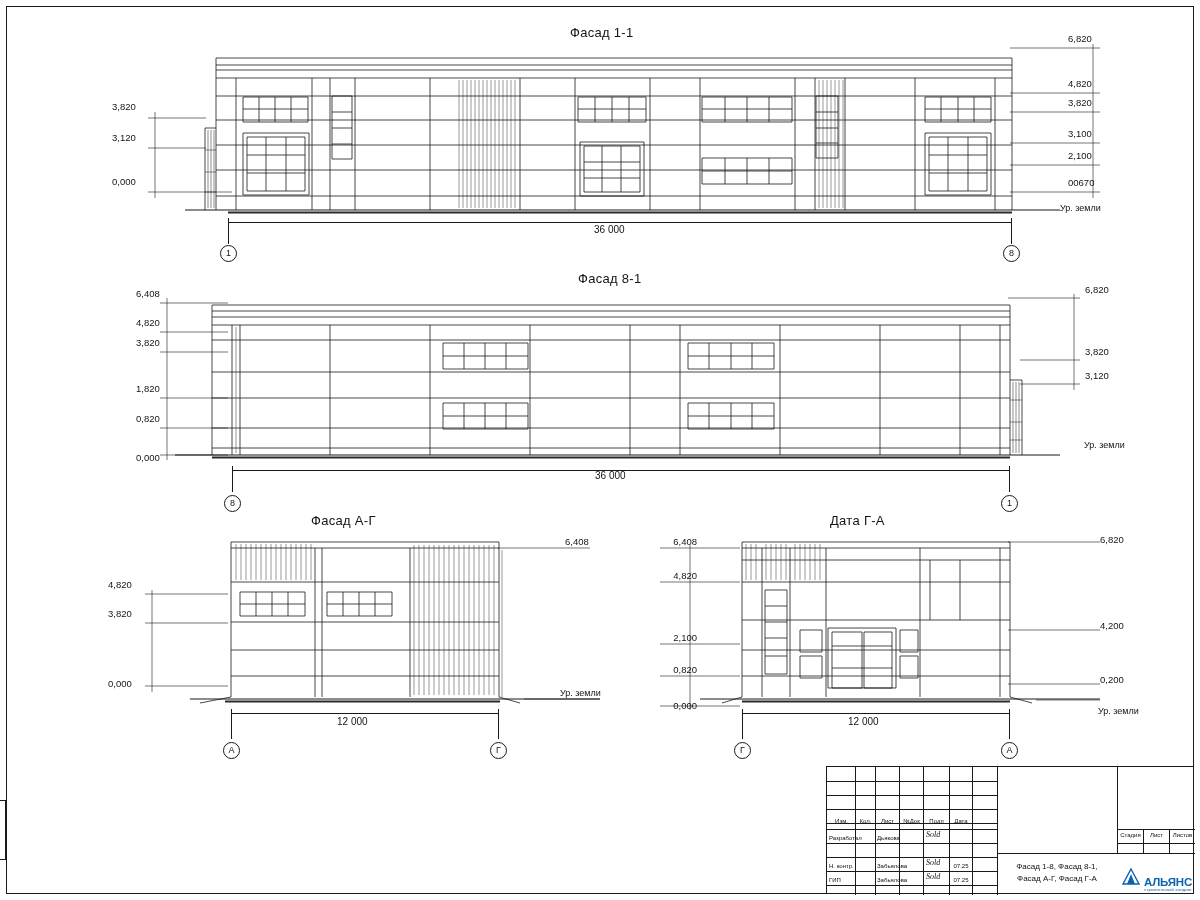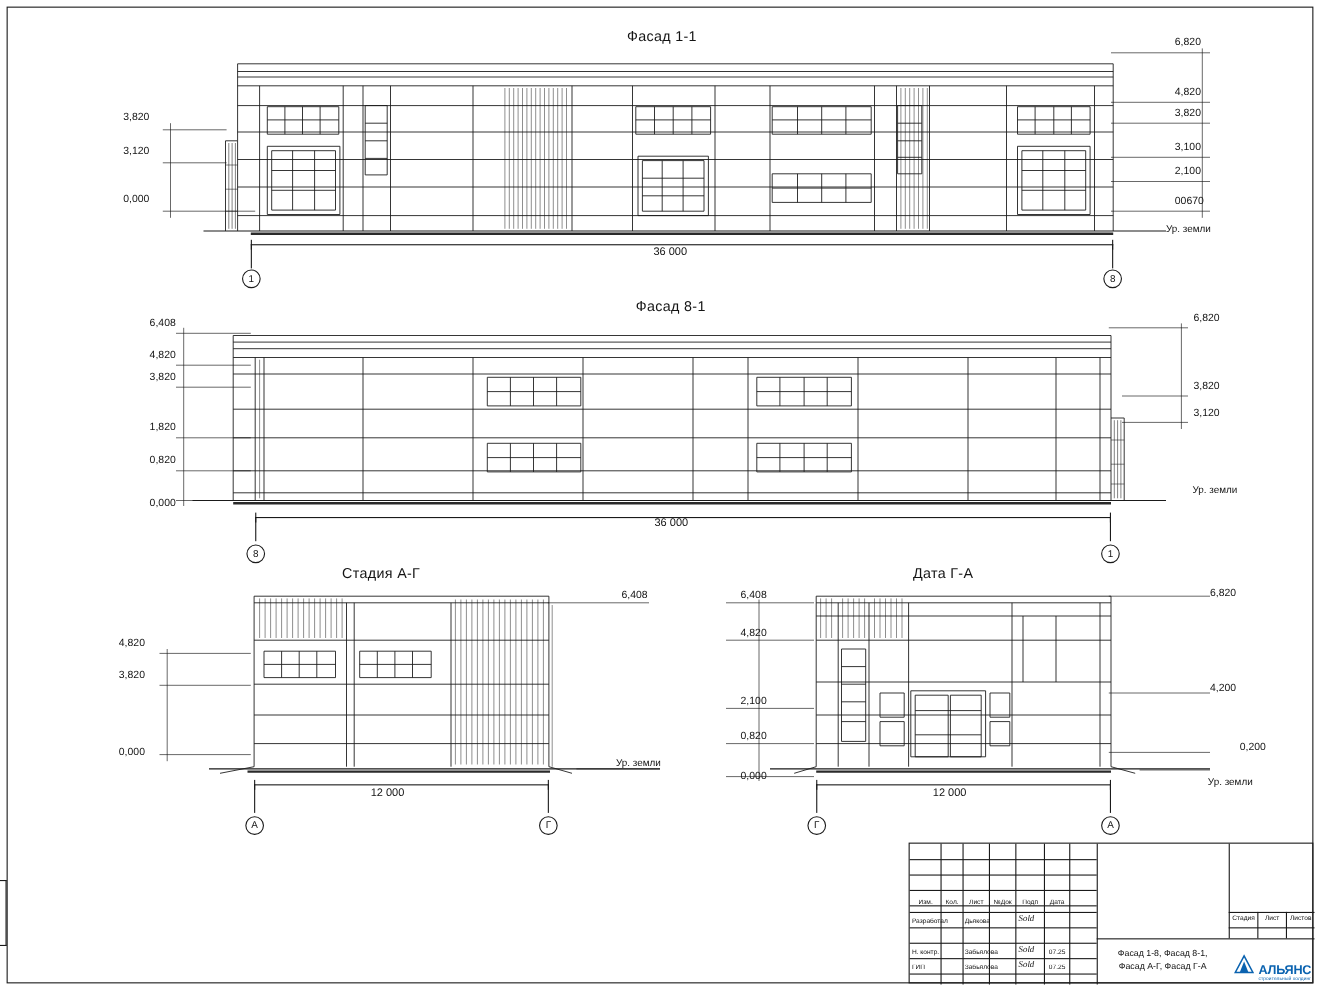--- a/index.html
+++ b/index.html
@@ -422,21 +422,21 @@
     <span class="cap" style="left:0;"></span>
       <span class="cap" style="left:777px;"></span>
   </div>
   <div class="overall-text" style="left:595px; top:470px;">36 000</div>
 
   <div class="axis-stem" style="left:232px; top:470px; height:22px;"></div>
   <div class="axis-stem" style="left:1009px; top:470px; height:22px;"></div>
   <div class="axis-bubble" style="left:224px; top:495px;">8</div>
   <div class="axis-bubble" style="left:1001px; top:495px;">1</div>
 
-  <div class="view-title" style="left:311px; top:513px;">Стадия А-Г</div>
+  <div class="view-title" style="left:311px; top:513px;">Фасад А-Г</div>
 
   <svg class="dwg" width="1200" height="900">
     <g stroke="#1a1a1a" fill="none" stroke-width="0.8">
       <line x1="190" y1="699" x2="600" y2="699" stroke-width="1.1"></line>
       <line x1="225" y1="701.5" x2="500" y2="701.5" stroke-width="2.2" stroke="#2a2a2a"></line>
       <polyline points="200,703 231,697 231,542 499,542 499,697 520,703"></polyline>
 
       <line x1="231" y1="548" x2="499" y2="548"></line>
       <line x1="231" y1="582" x2="499" y2="582"></line>
       <line x1="231" y1="622" x2="499" y2="622"></line>
@@ -604,21 +604,21 @@
   </svg>
 
   <div class="dim-label" style="left:655px; top:536px; width:42px; text-align:right;">6,408</div>
   <div class="dim-label" style="left:655px; top:570px; width:42px; text-align:right;">4,820</div>
   <div class="dim-label" style="left:655px; top:632px; width:42px; text-align:right;">2,100</div>
   <div class="dim-label" style="left:655px; top:664px; width:42px; text-align:right;">0,820</div>
   <div class="dim-label" style="left:655px; top:700px; width:42px; text-align:right;">0,000</div>
 
   <div class="dim-label" style="left:1100px; top:534px;">6,820</div>
   <div class="dim-label" style="left:1100px; top:620px;">4,200</div>
-  <div class="dim-label" style="left:1100px; top:674px;margin-left:27px;">0,200</div>
+  <div class="dim-label" style="left:1100px; top:674px;">0,200</div>
   <div class="lbl-ground" style="left:1098px; top:706px;">Ур. земли</div>
 
   <div class="overall-dim" style="left:742px; top:713px; width:268px;">
     <span class="cap" style="left:0;"></span>
       <span class="cap" style="left:267px;"></span>
   </div>
   <div class="overall-text" style="left:848px; top:716px;">12 000</div>
 
   <div class="axis-stem" style="left:742px; top:713px; height:26px;"></div>
   <div class="axis-stem" style="left:1009px; top:713px; height:26px;"></div>

